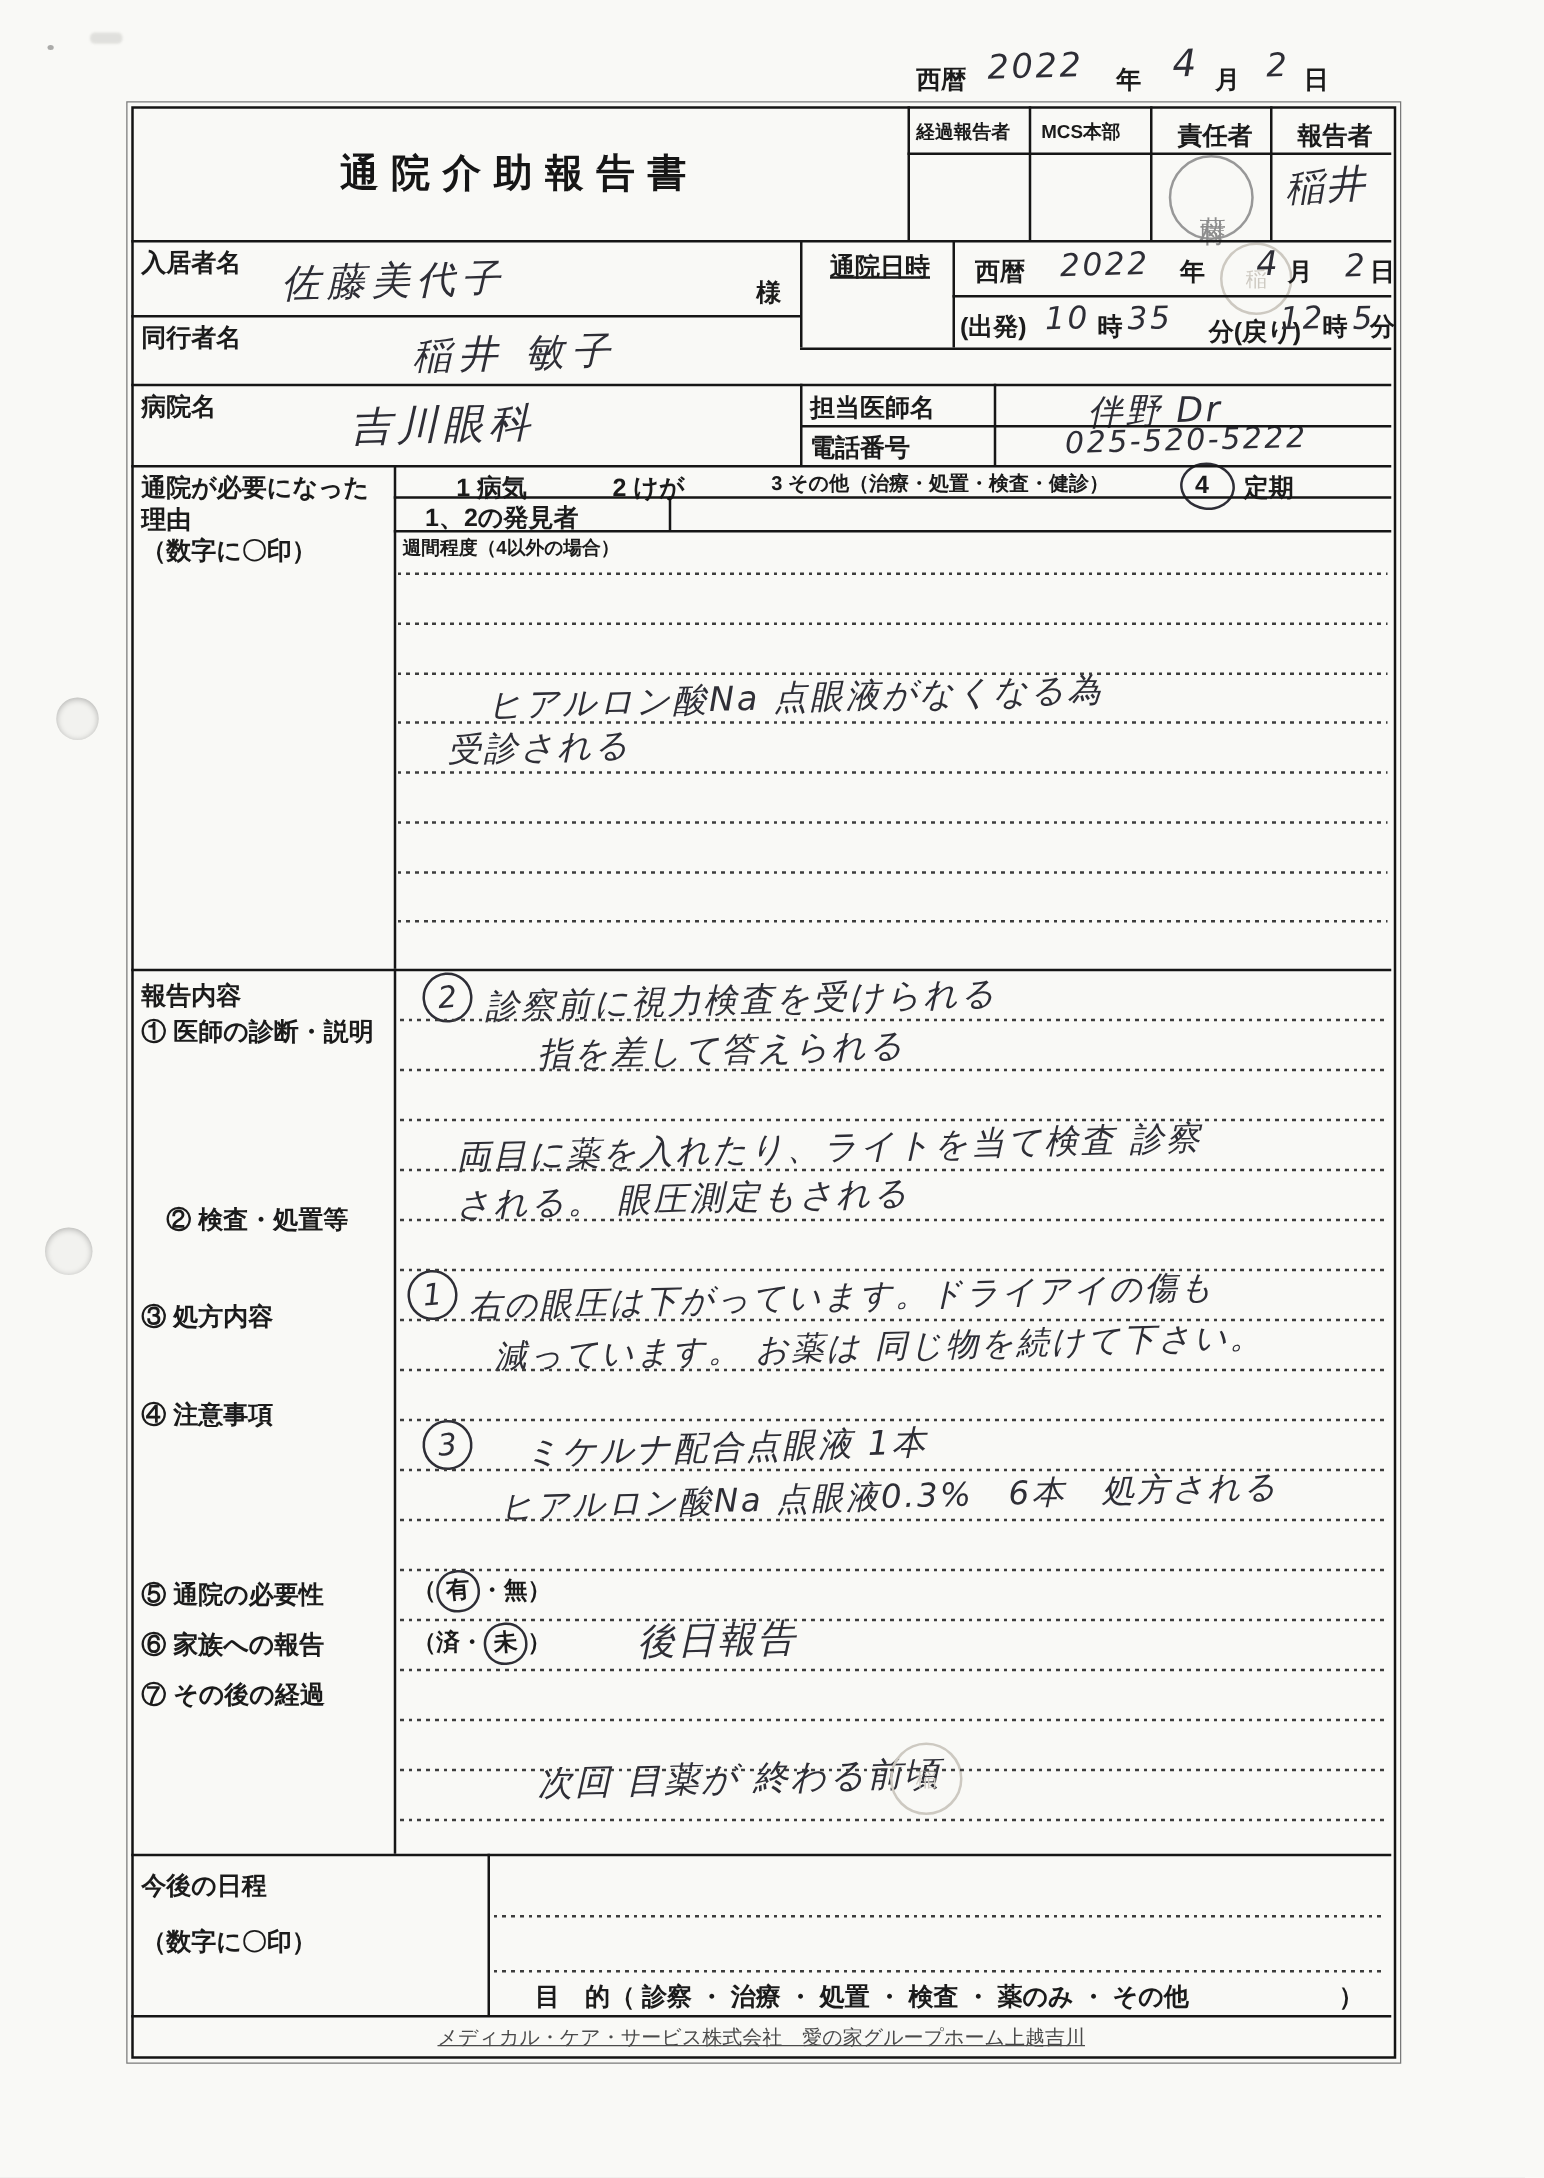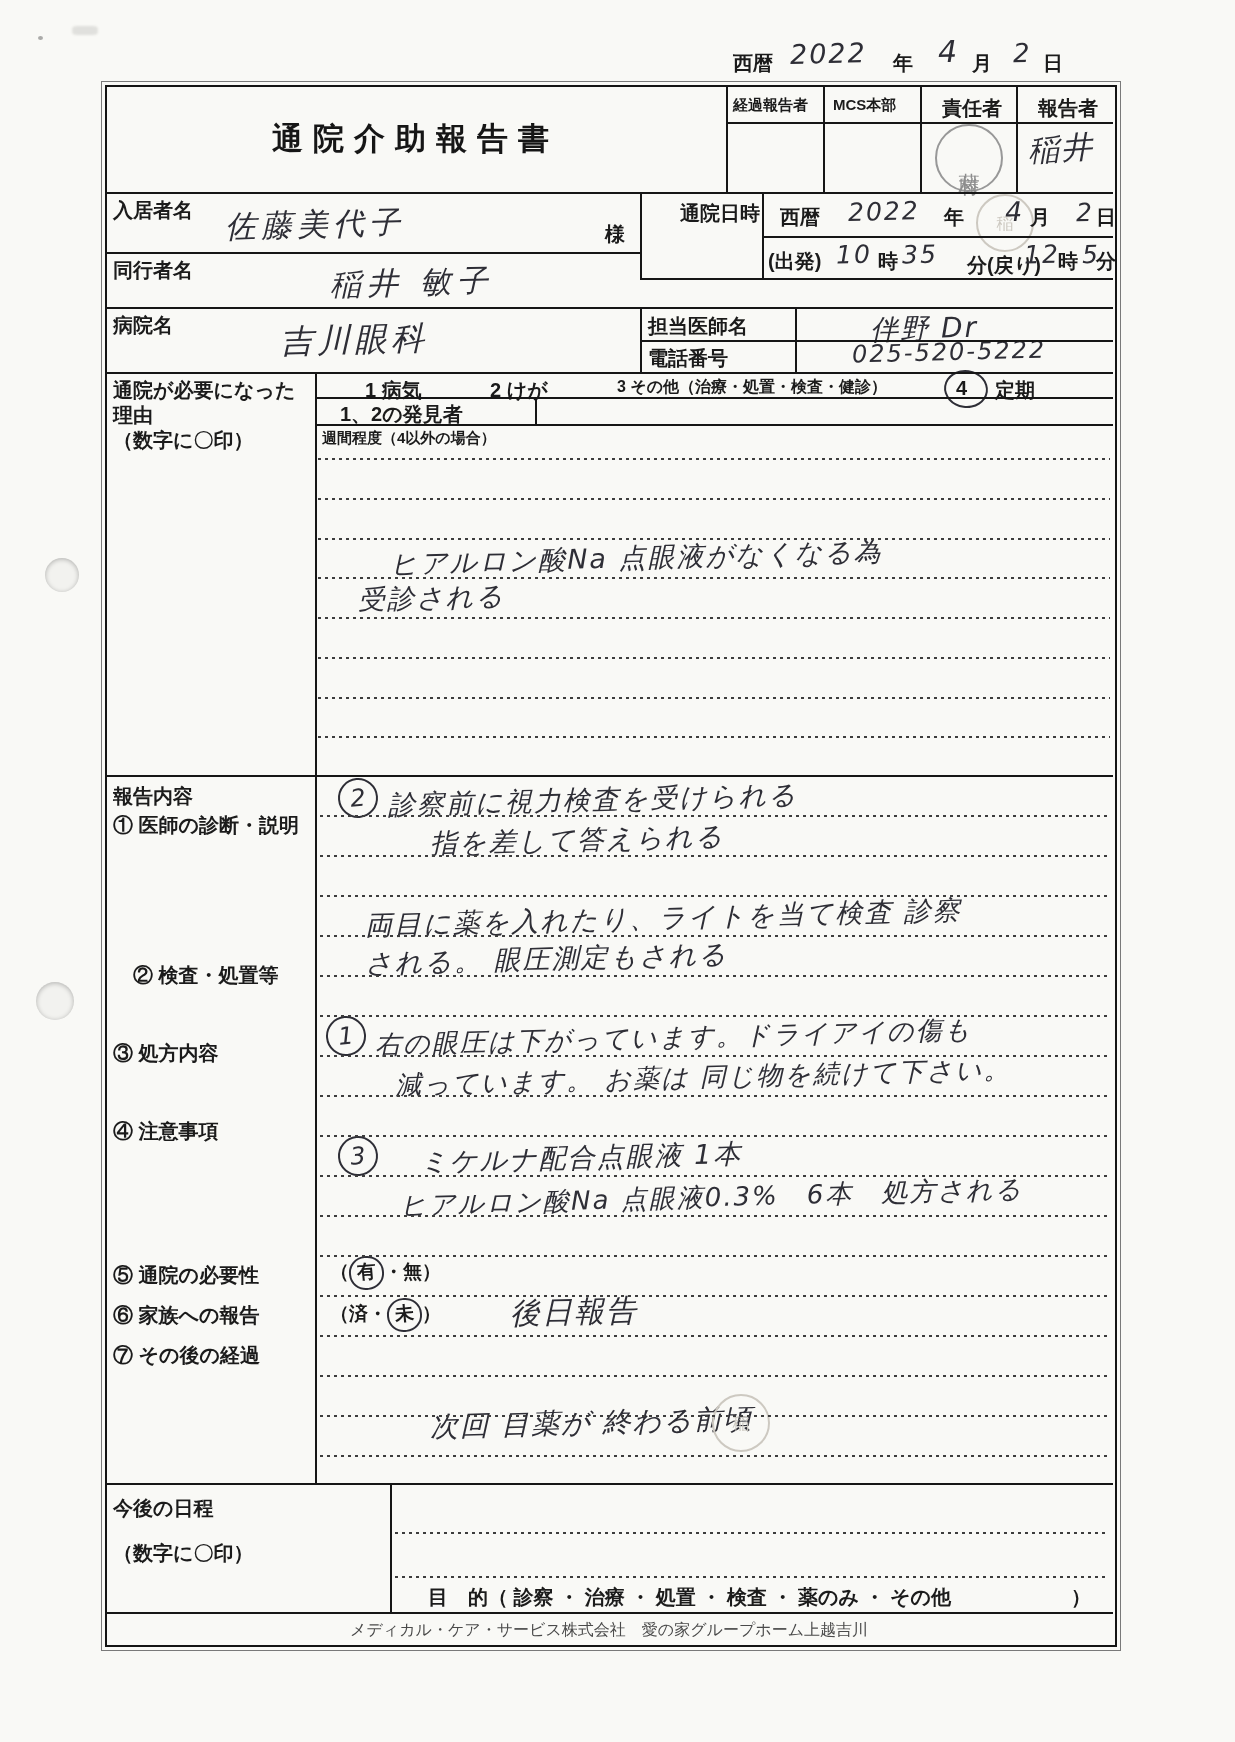--- a/index.html
+++ b/index.html
@@ -1,21 +1,21 @@
 <!DOCTYPE html>
 <html><head>
 <meta charset="utf-8">
 <style>
   html,body{margin:0;padding:0;background:#e9e9e7;}
   .sheet{position:relative;width:1235px;height:1742px;background:#f9f9f6;
          font-family:"Liberation Sans",sans-serif;overflow:hidden;}
   
   .p{position:absolute;color:#1b1b1b;font-weight:600;font-size:20px;white-space:nowrap;}
   .p.small{font-size:15px;}
-  .p.light{font-weight:400;color:#4a4a4a;}
+  .p.light{font-weight:400;color:#4a4a4a;text-decoration:underline;}
   
   .hw{position:absolute;font-family:"DejaVu Sans",sans-serif;font-style:italic;
       color:#2e2e36;white-space:nowrap;transform:rotate(-1.5deg);letter-spacing:2px;}
   
   .hl{position:absolute;height:2px;background:#161616;}
   .vl{position:absolute;width:2px;background:#161616;}
   .dot{position:absolute;height:2px;
        background-image:repeating-linear-gradient(90deg,#3d3d3d 0 3px,transparent 3px 7px);}
   .outer{position:absolute;left:105px;top:85px;width:1008px;height:1558px;
          border:2.5px solid #141414;outline:1px solid #7a7a7a;outline-offset:3px;}
@@ -68,21 +68,21 @@
 
   <div class="stamp" style="left:935px;top:124px;width:64px;height:64px;">
     <span class="vtext">藤村</span>
   </div>
   <span class="hw" style="left:1028px;top:128px;font-size:31px;transform:rotate(-4deg);">稲井</span>
 
   <span class="p" style="left:113px;top:197px;">入居者名</span>
   <span class="hw" style="left:225px;top:204px;font-size:31px;letter-spacing:5px;">佐藤美代子</span>
   <span class="p" style="left:605px;top:221px;">様</span>
 
-  <span class="p" style="left:680px;top:200px;">通院日時</span>
+  <span class="p" style="left:664px;top:200px;text-decoration:underline;">通院日時</span>
   <span class="p" style="left:780px;top:204px;">西暦</span>
   <span class="hw" style="left:848px;top:197px;font-size:25px;">2022</span>
   <span class="p" style="left:944px;top:204px;">年</span>
   <div class="stamp faint" style="left:976px;top:194px;width:54px;height:54px;">
     <span style="font-size:17px;">稲</span>
   </div>
   <span class="hw" style="left:1005px;top:196px;font-size:27px;">4</span>
   <span class="p" style="left:1030px;top:204px;">月</span>
   <span class="hw" style="left:1076px;top:198px;font-size:25px;">2</span>
   <span class="p" style="left:1096px;top:204px;">日</span>

